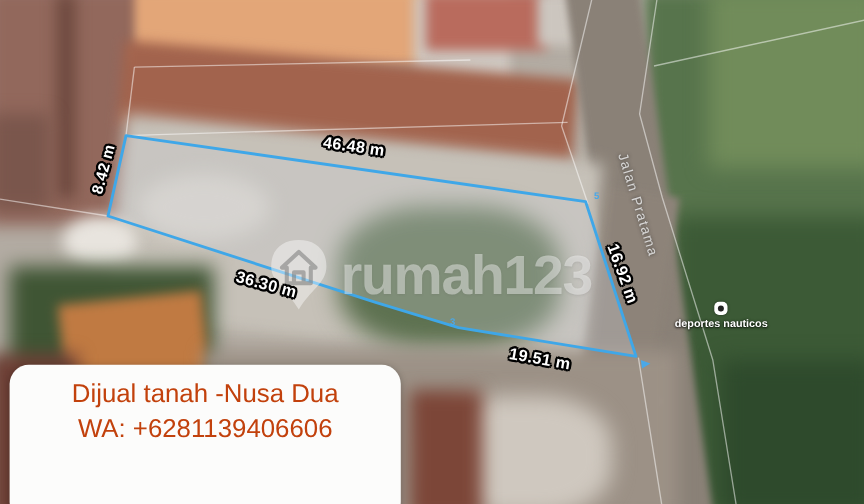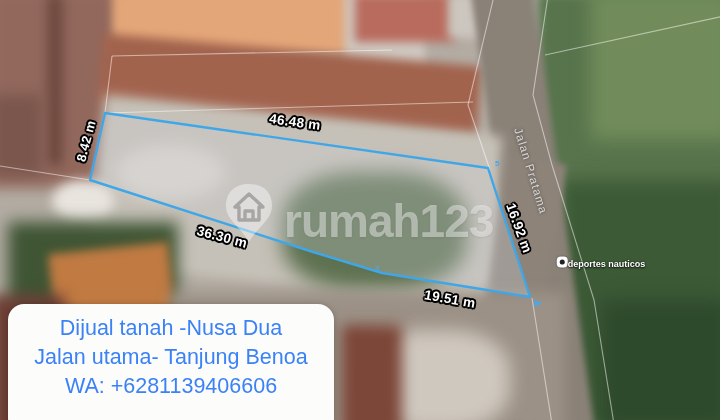--- a/index.html
+++ b/index.html
@@ -16,53 +16,53 @@
     text-shadow:-1.5px -1.5px 0 #000,1.5px -1.5px 0 #000,-1.5px 1.5px 0 #000,
                 1.5px 1.5px 0 #000,0 -2px 0 #000,0 2px 0 #000,-2px 0 0 #000,2px 0 0 #000;
     letter-spacing:.3px;
   }
   .street{
     position:absolute;transform:translate(-50%,-50%) rotate(73deg);
     color:rgba(230,230,230,.88);font-size:11.5px;letter-spacing:1.2px;
     white-space:nowrap;text-shadow:0 0 3px rgba(40,40,40,.8);
   }
   .poi{
-    position:absolute;display:flex;flex-direction:row;align-items:center;
+    position:absolute;display:flex;flex-direction:column;align-items:center;
     transform:translate(-50%,-50%);
   }
   .poi .dot{
     width:11px;height:11px;border-radius:4px;background:#fff;
     display:flex;align-items:center;justify-content:center;margin-bottom:2px;
     box-shadow:0 0 2px rgba(0,0,0,.5);
   }
   .poi .dot span{width:5px;height:5px;border-radius:50% 50% 2px 2px;background:#222;}
   .poi .poi-label{
     color:#fff;font-size:9px;font-weight:bold;white-space:nowrap;
     text-shadow:0 1px 2px rgba(0,0,0,.8),0 0 2px rgba(0,0,0,.6);
   }
   
   .watermark{
-    position:absolute;left:222px;top:182px;display:flex;align-items:flex-end;
+    position:absolute;left:222px;top:198px;display:flex;align-items:center;
     pointer-events:none;
   }
   .watermark .wm-text{
     font-size:46px;font-weight:bold;color:rgba(255,255,255,.42);
     letter-spacing:-1px;margin-left:8px;line-height:1;
     text-shadow:0 1px 2px rgba(90,90,90,.15);
   }
   
   .card{
     position:absolute;left:8px;top:304px;width:326px;height:130px;
     background:#fcfcfb;border-radius:16px;
     box-shadow:0 1px 6px rgba(0,0,0,.25);
     display:flex;flex-direction:column;align-items:center;
     padding-top:10px;box-sizing:border-box;
   }
   .card .line{
-    color:#3b82f6;font-size:21.5px;line-height:29px;white-space:nowrap;
+    color:#c2410c;font-size:21.5px;line-height:29px;white-space:nowrap;
   }
 </style>
 </head>
 <body>
 
 <div id="stage">
 
   <div class="blob" style="left:-12px;top:-12px;width:140px;height:200px;background:#92685c;filter:blur(7px);"></div>
   <div class="blob" style="left:48px;top:-5px;width:14px;height:170px;background:#6a463c;filter:blur(6px);"></div>
   <div class="blob" style="left:-8px;top:95px;width:50px;height:80px;background:#7a564c;filter:blur(7px);"></div>
@@ -135,17 +135,16 @@
 
   <div class="poi" style="left:601px;top:263px;">
     <div class="dot">
         <span></span>
       </div>
     <div class="poi-label">deportes nauticos</div>
   </div>
 
   <div class="card">
     <div class="line">Dijual tanah -Nusa Dua</div>
-    <div class="line">Jalan utama- Tanjung Benoa</div>
     <div class="line">WA: +6281139406606</div>
   </div>
 
 </div>
 
 </body></html>

